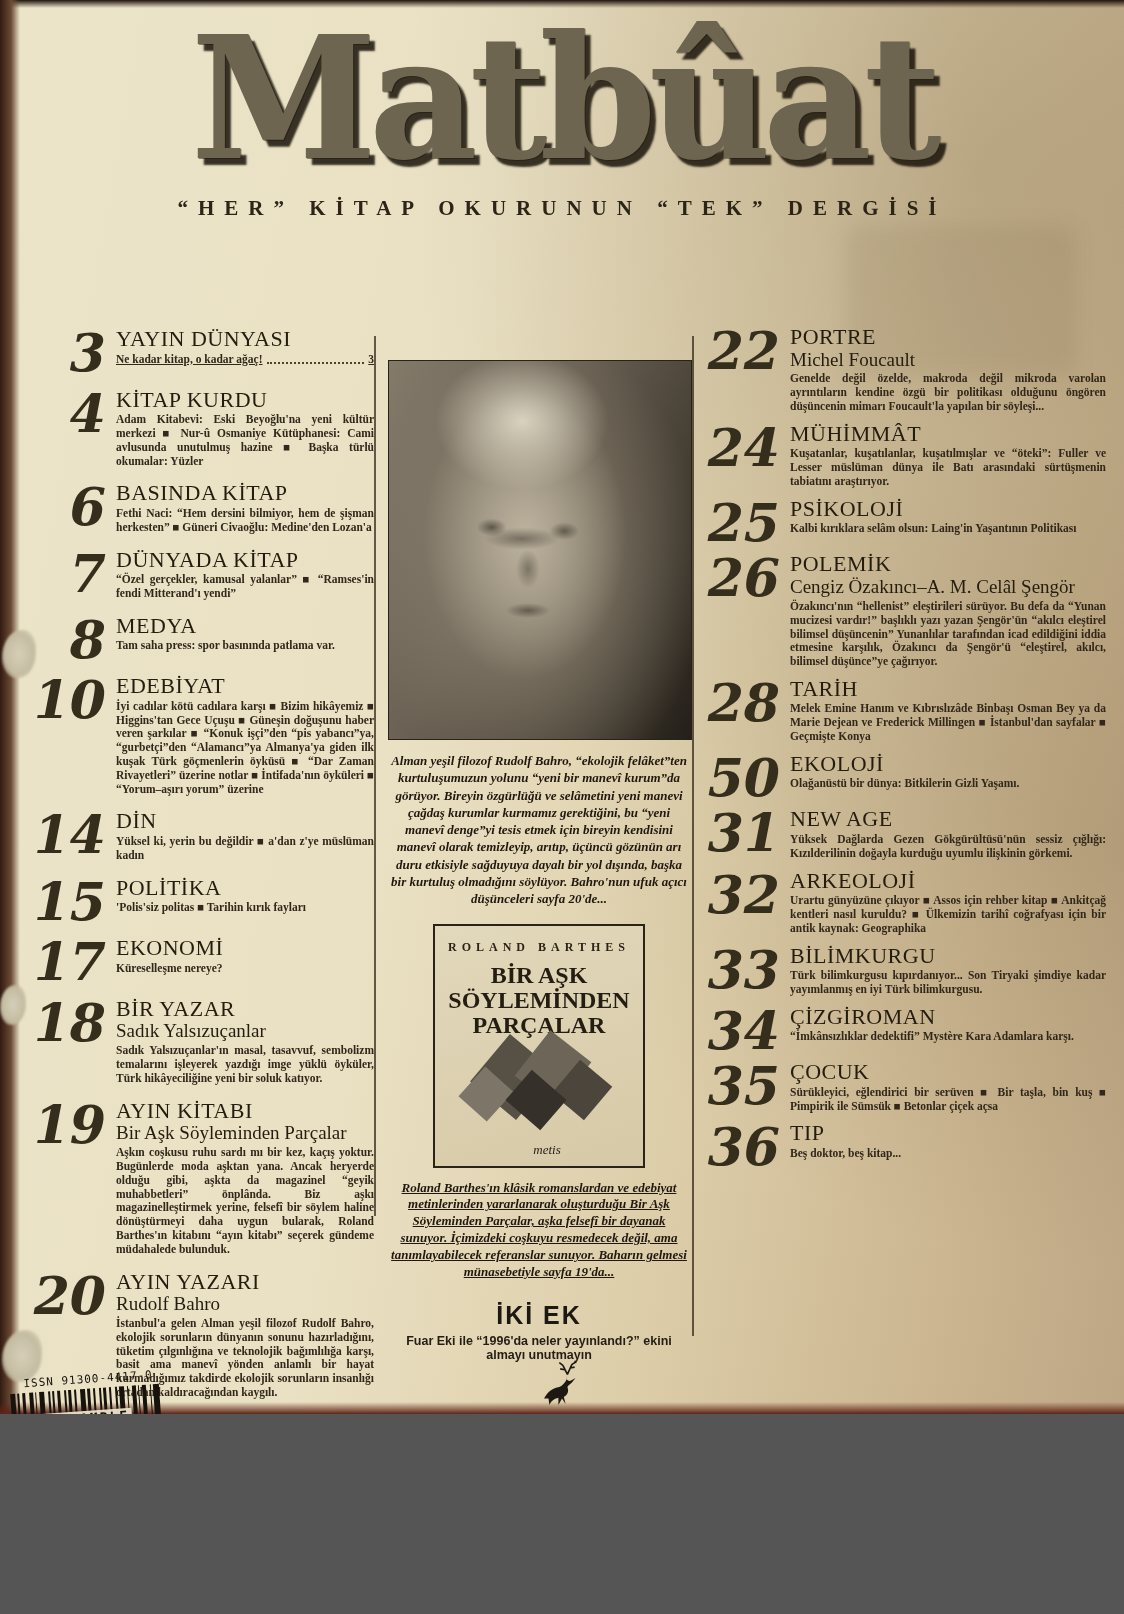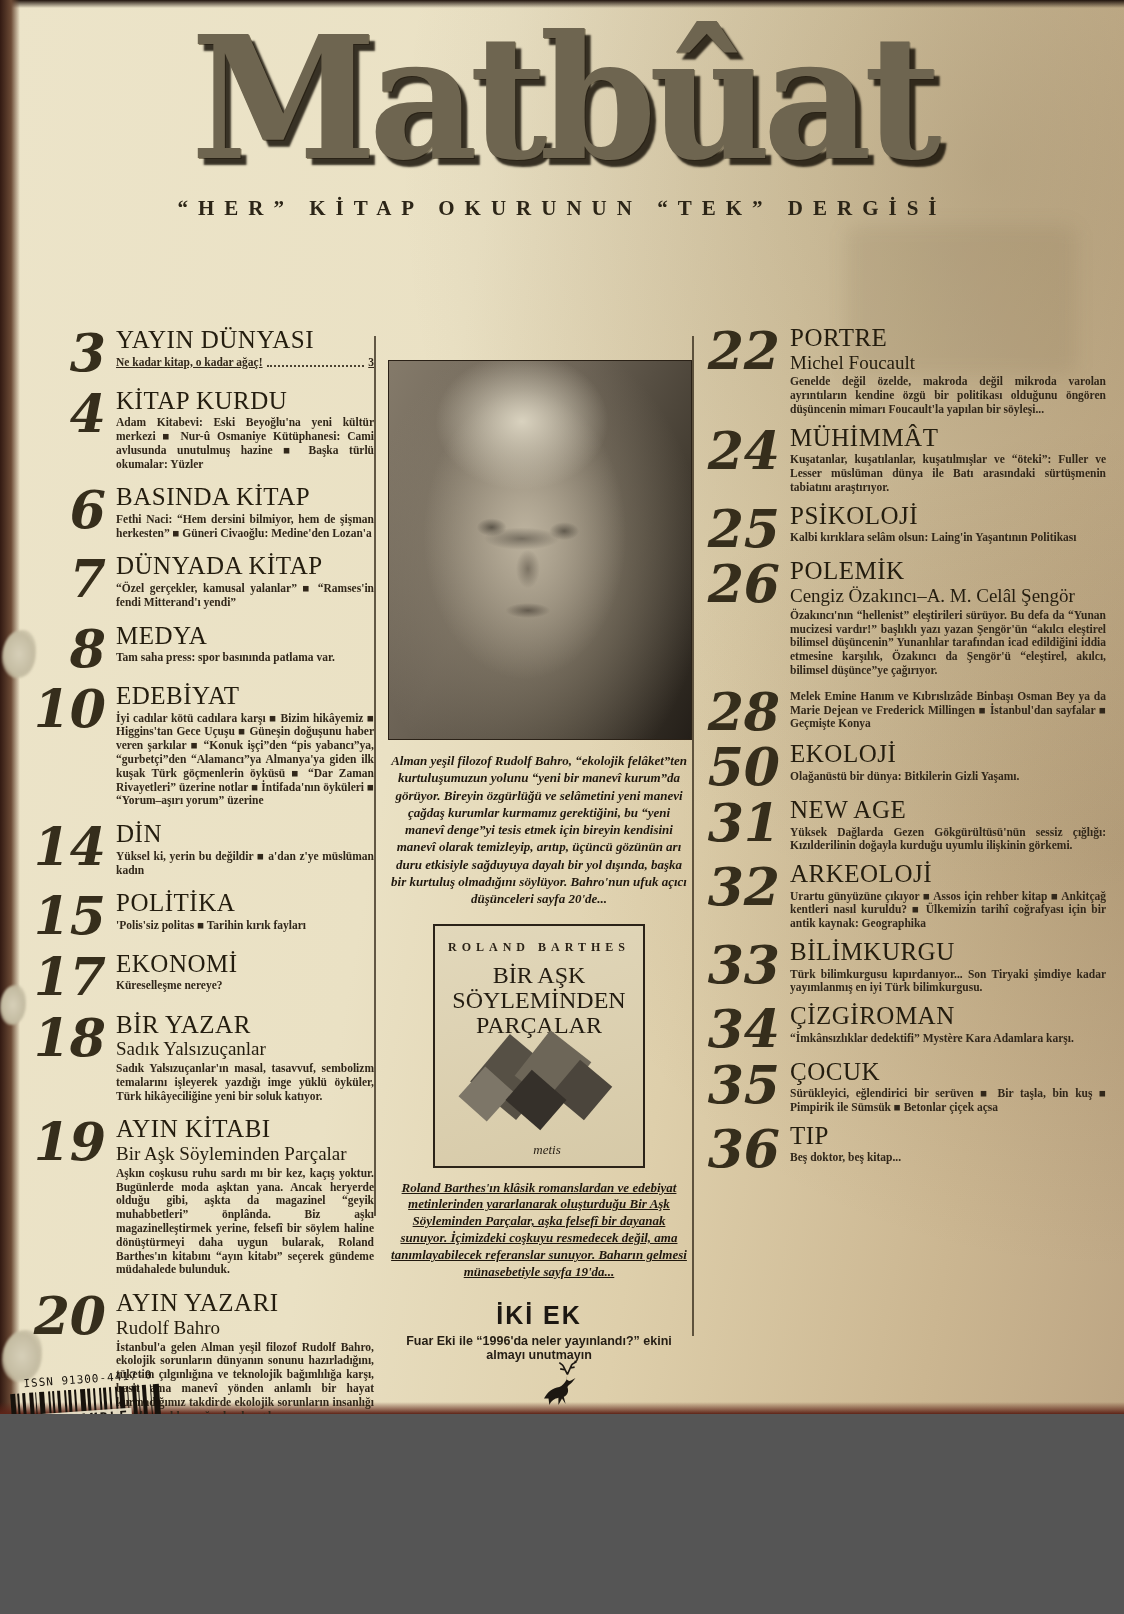--- a/index.html
+++ b/index.html
@@ -35,21 +35,21 @@
   
   .toc{position:absolute;}
   #left-toc{left:30px;top:328px;width:344px;}
   #right-toc{left:704px;top:326px;width:402px;}
   .entry{display:flex;gap:10px;margin-bottom:14px;}
   #right-toc .entry{margin-bottom:9px;}
   .num{flex:none;width:76px;text-align:right;font-family:"DejaVu Serif",serif;
     font-style:italic;font-weight:bold;font-size:52px;line-height:.82;
     color:#362e1c;padding-top:4px;}
   .txt{flex:1;min-width:0;}
-  .heading{font-size:25px;line-height:.98;letter-spacing:.5px;color:#241d0f;}
+  .heading{font-size:22px;line-height:.98;letter-spacing:.5px;color:#241d0f;}
   .subtitle{font-size:19px;line-height:1.05;margin-top:2px;color:#241d0f;}
   .body{font-size:11.5px;line-height:1.2;font-weight:bold;color:#3026156;
     color:#31271a;text-align:justify;margin-top:3px;}
   .leader{display:flex;align-items:flex-end;text-decoration:underline;}
   .leader-dots{flex:1;border-bottom:2px dotted #4a4231;margin:0 4px 2px;}
 
   
   .center-col{position:absolute;left:388px;top:360px;width:302px;text-align:center;}
   .photo{position:relative;width:302px;height:378px;border:1px solid #2a2117;
     background:
@@ -61,21 +61,21 @@
       radial-gradient(ellipse 120px 95px at 44% 16%, #d9d2bf, rgba(217,210,191,0) 72%),
       radial-gradient(ellipse 130px 185px at 45% 46%, #bcb29e, rgba(188,178,158,0) 78%),
       radial-gradient(ellipse 210px 290px at 48% 55%, #8f8573, rgba(143,133,115,0) 82%),
       linear-gradient(115deg,#847a6a 0%,#6a6154 40%,#453e33 72%,#241f19 100%);}
   .photo-caption{margin-top:12px;font-size:13px;line-height:1.33;font-style:italic;
     font-weight:bold;color:#20180e;}
   .book-cover{margin:16px auto 0;width:212px;height:244px;border:2px solid #2b2318;
     background:linear-gradient(160deg,#e2d8bb,#d6c9a7);position:relative;
     padding-top:14px;box-sizing:border-box;}
   .book-author{font-size:12px;letter-spacing:5px;color:#2b2318;font-weight:bold;}
-  .book-title{margin-top:8px;font-size:24px;line-height:1.05;color:#241d12;}
+  .book-title{margin-top:8px;font-size:24px;line-height:1.05;color:#241d12;font-weight:bold;}
   .collage{position:absolute;left:30px;top:110px;width:150px;height:95px;}
   .collage div{position:absolute;}
   .c1{left:18px;top:10px;width:60px;height:62px;background:#565045;transform:rotate(40deg);}
   .c2{left:62px;top:4px;width:52px;height:58px;background:#6d6658;transform:rotate(38deg);}
   .c3{left:2px;top:38px;width:38px;height:40px;background:#7d7668;transform:rotate(42deg);}
   .c4{left:96px;top:32px;width:42px;height:44px;background:#4b453c;transform:rotate(40deg);}
   .c5{left:48px;top:44px;width:46px;height:40px;background:#35302a;transform:rotate(41deg);}
   .book-publisher{position:absolute;bottom:8px;left:8px;width:100%;
     font-size:13px;font-style:italic;color:#2b2318;}
   .book-caption{margin-top:12px;font-size:13px;line-height:1.3;font-style:italic;
@@ -242,20 +242,21 @@
         <div class="num">26</div>
         <div class="txt">
           <div class="heading">POLEMİK</div>
           <div class="subtitle">Cengiz Özakıncı–A. M. Celâl Şengör</div>
           <div class="body">Özakıncı'nın “hellenist” eleştirileri sürüyor. Bu defa da “Yunan mucizesi vardır!” başlıklı yazı yazan Şengör'ün “akılcı eleştirel bilimsel düşüncenin” Yunanlılar tarafından icad edildiğini iddia etmesine karşılık, Özakıncı da Şengör'ü “eleştirel, akılcı, bilimsel düşünce”ye çağırıyor.</div>
         </div>
       </div>
       <div class="entry">
         <div class="num">28</div>
         <div class="txt">
+          <div class="heading">TARİH</div>
           <div class="body">Melek Emine Hanım ve Kıbrıslızâde Binbaşı Osman Bey ya da Marie Dejean ve Frederick Millingen ■ İstanbul'dan sayfalar ■ Geçmişte Konya</div>
         </div>
       </div>
       <div class="entry">
         <div class="num">50</div>
         <div class="txt">
           <div class="heading">EKOLOJİ</div>
           <div class="body">Olağanüstü bir dünya: Bitkilerin Gizli Yaşamı.</div>
         </div>
       </div>

